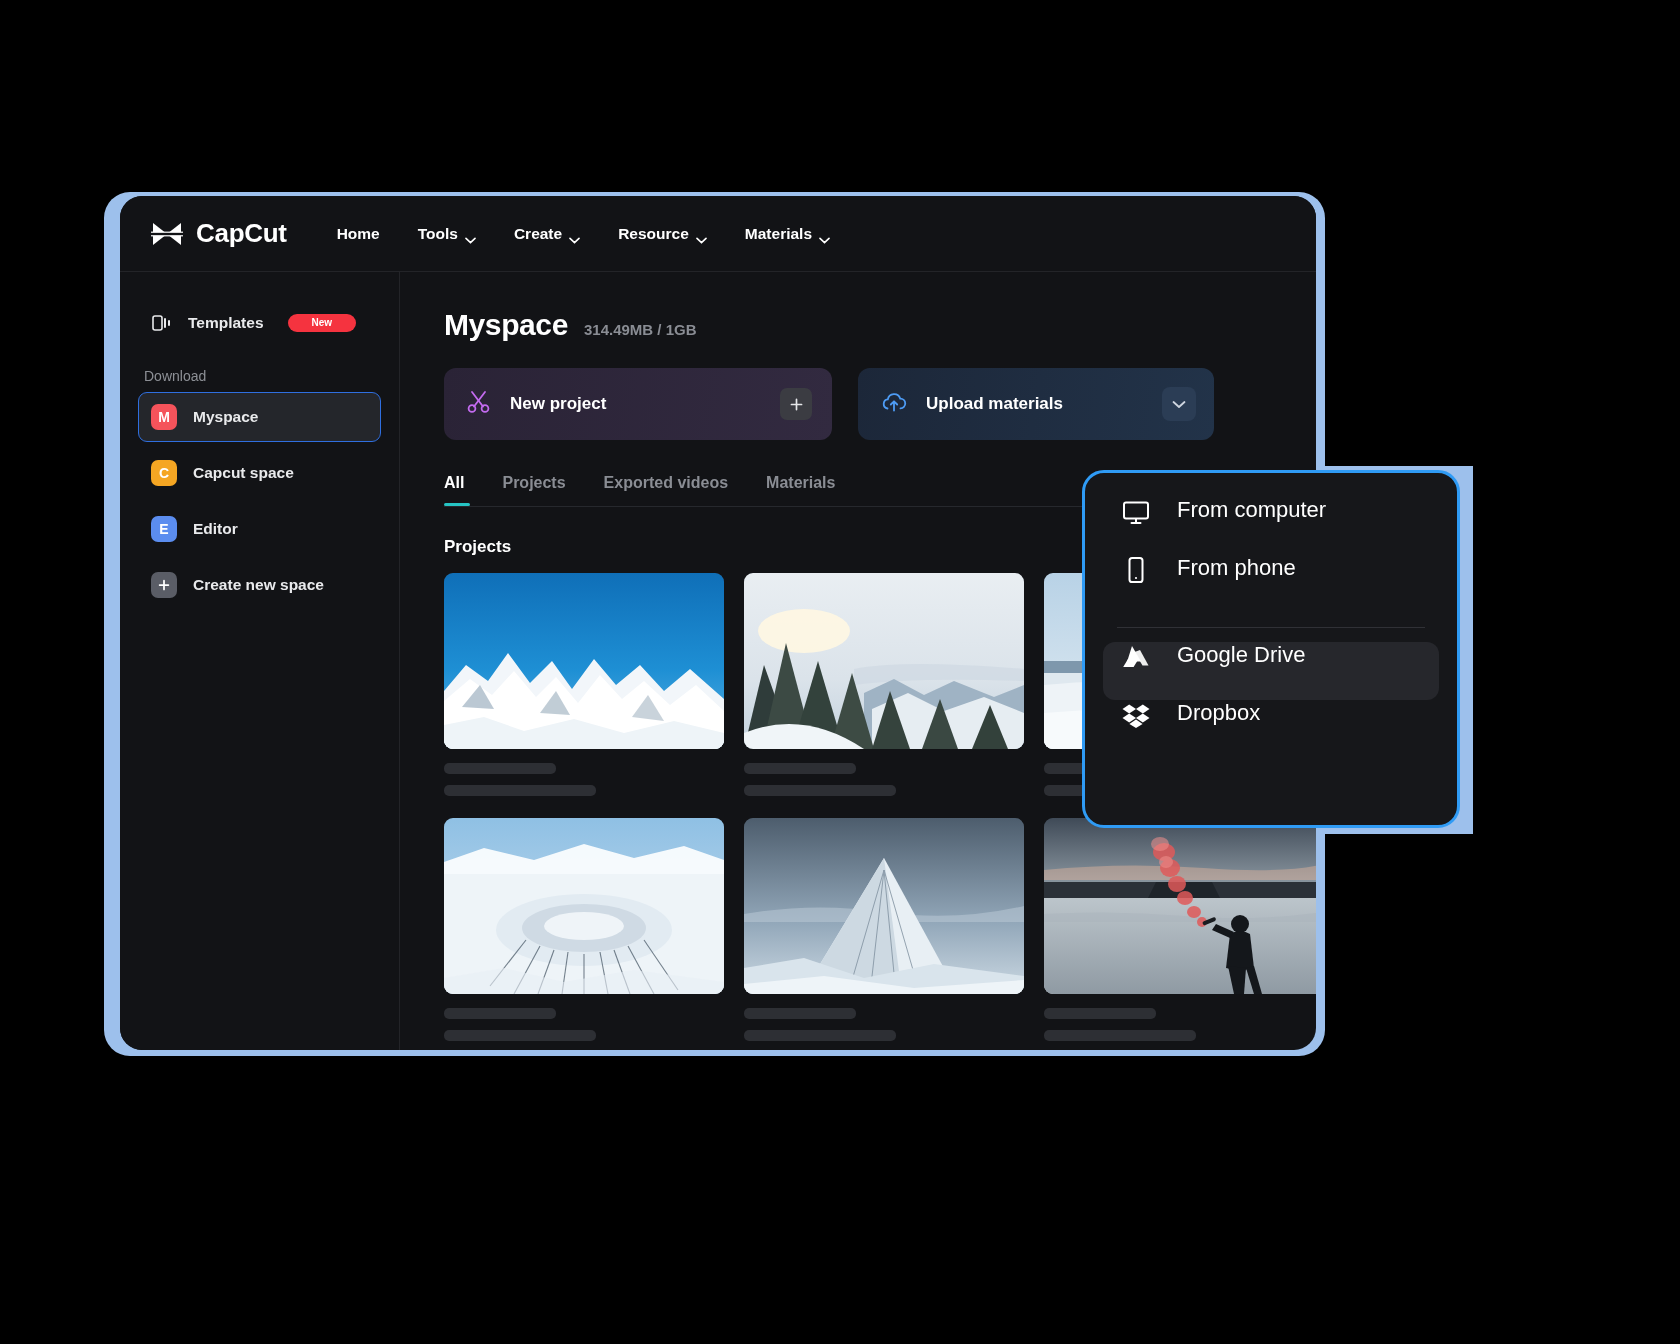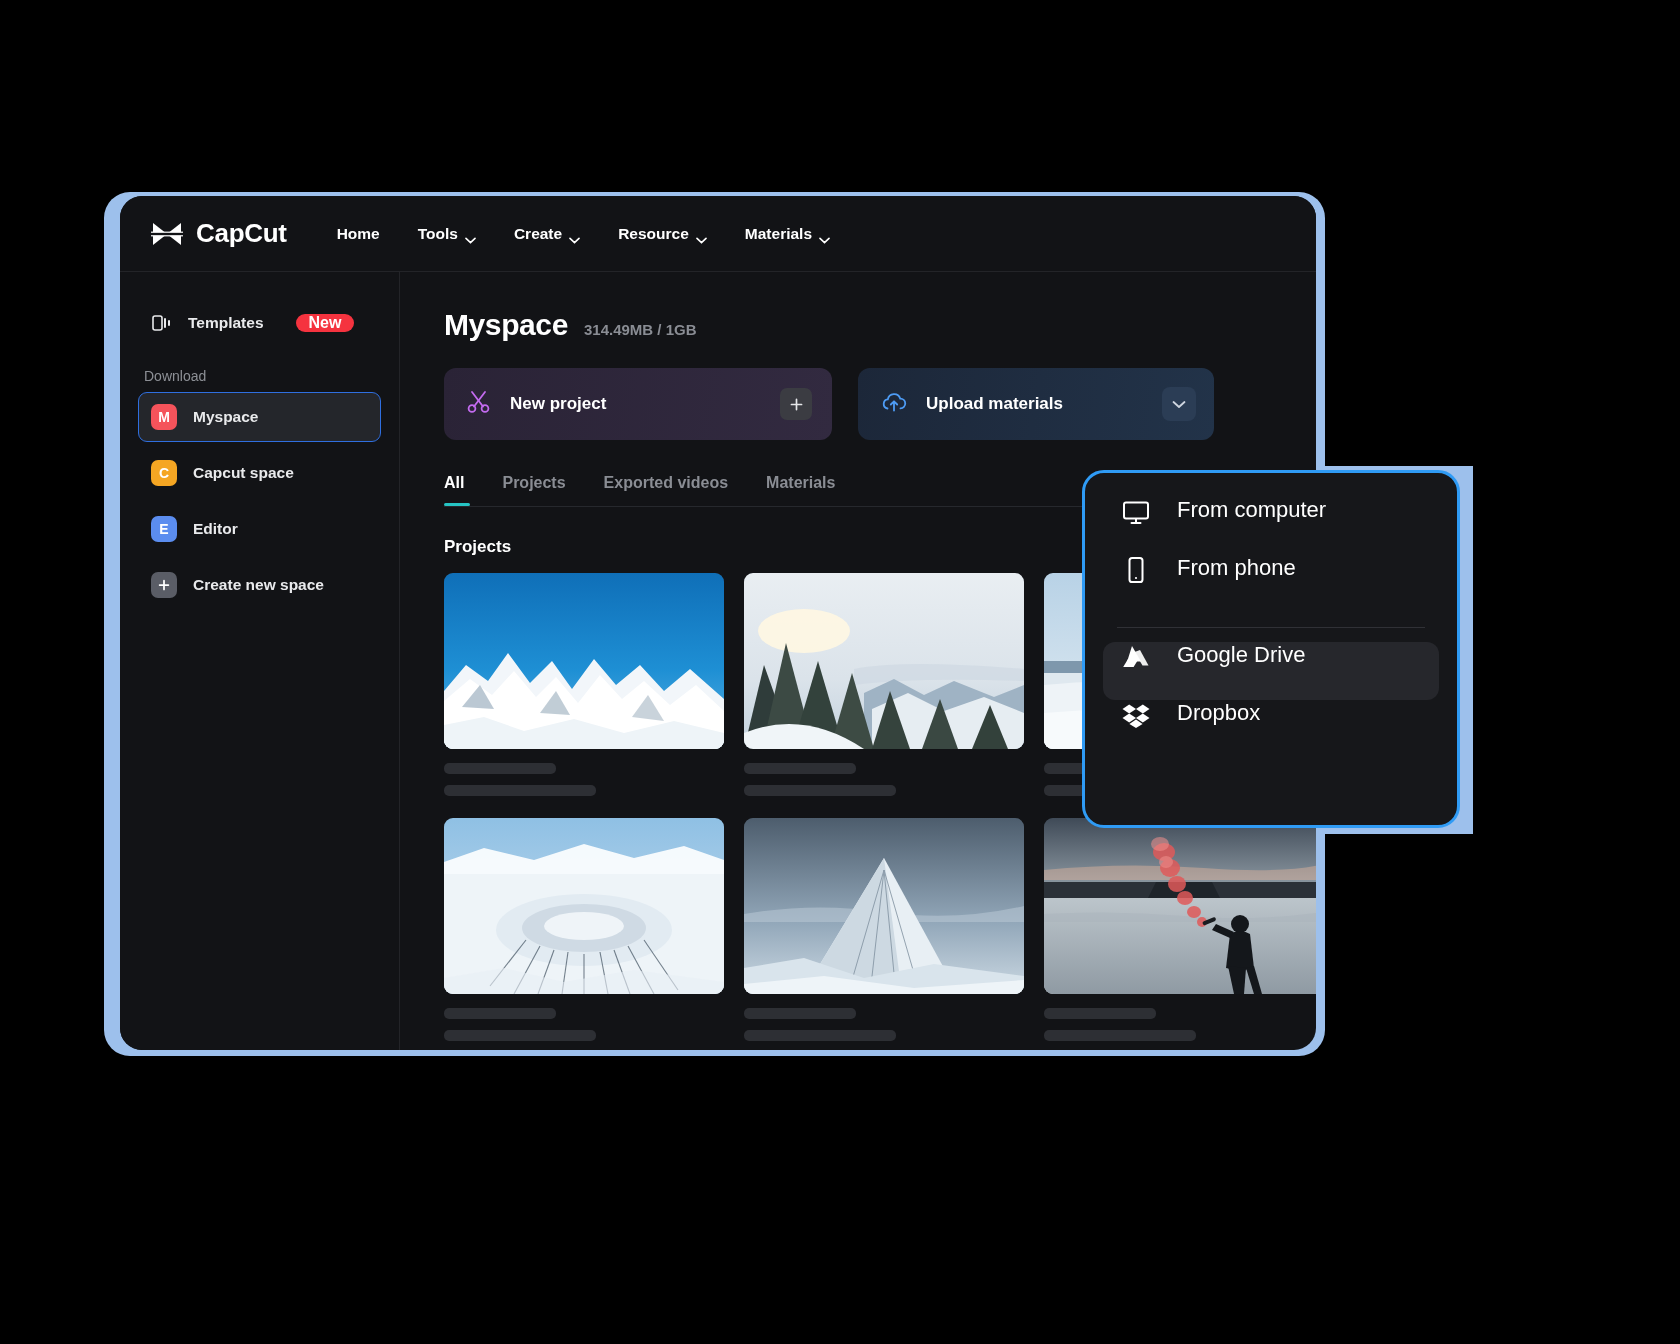--- a/index.html
+++ b/index.html
@@ -66,22 +66,22 @@
     padding: 28px 18px 0 18px;
   }
   .side-link {
     display:flex; align-items:center; gap: 16px;
     height: 46px; padding: 0 12px; border-radius: 8px;
     cursor: pointer;
   }
   .side-link .lbl { color:#e9eaec; font-size: 15.5px; font-weight: 600; }
   .ico-outline { width: 22px; height: 22px; flex: none; }
   .badge-new {
-    background: #f5333f; color:#fff; font-size: 16px; font-weight: 700;
-    padding: 2px 13px; border-radius: 9px; line-height: 14px; margin-left: 16px;
+    background: #f5333f; color:#fff; font-size: 10px; font-weight: 700;
+    padding: 2px 24px; border-radius: 9px; line-height: 14px; margin-left: 8px;
   }
   .side-section {
     color:#8d9096; font-size: 14px; font-weight: 500;
     margin: 22px 0 8px 6px;
   }
   .ws-item {
     display:flex; align-items:center; gap:16px;
     height: 50px; padding: 0 12px; margin-bottom: 6px;
     border-radius: 9px; cursor:pointer;
     border: 1.5px solid transparent;

